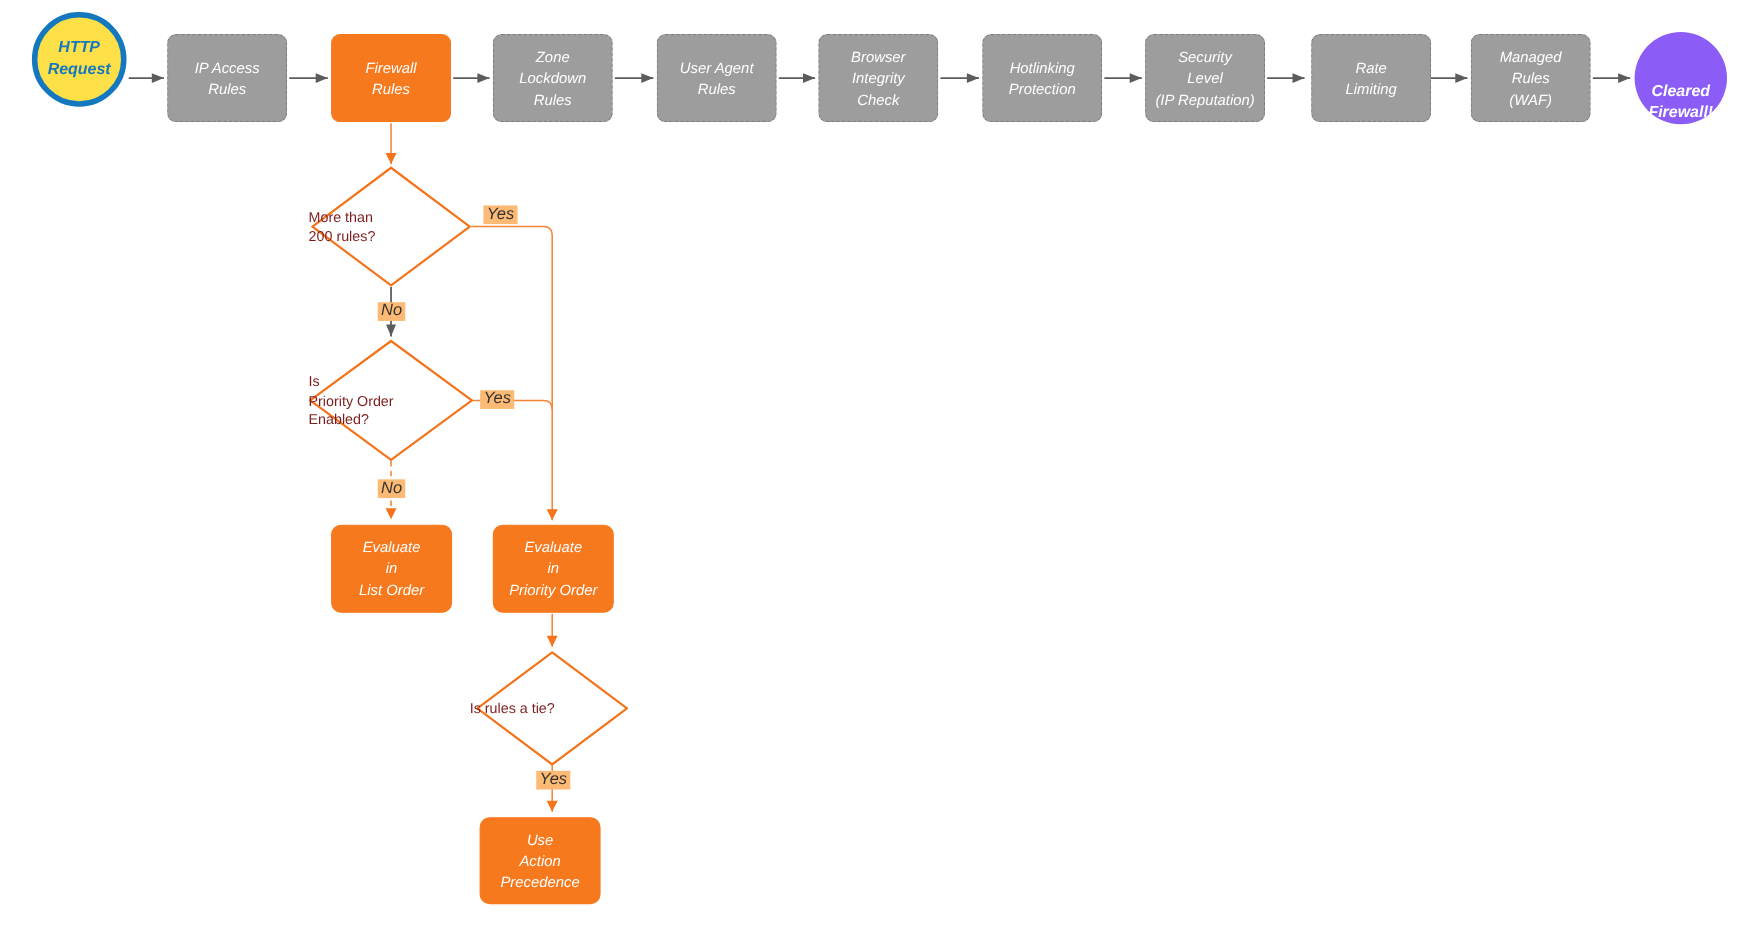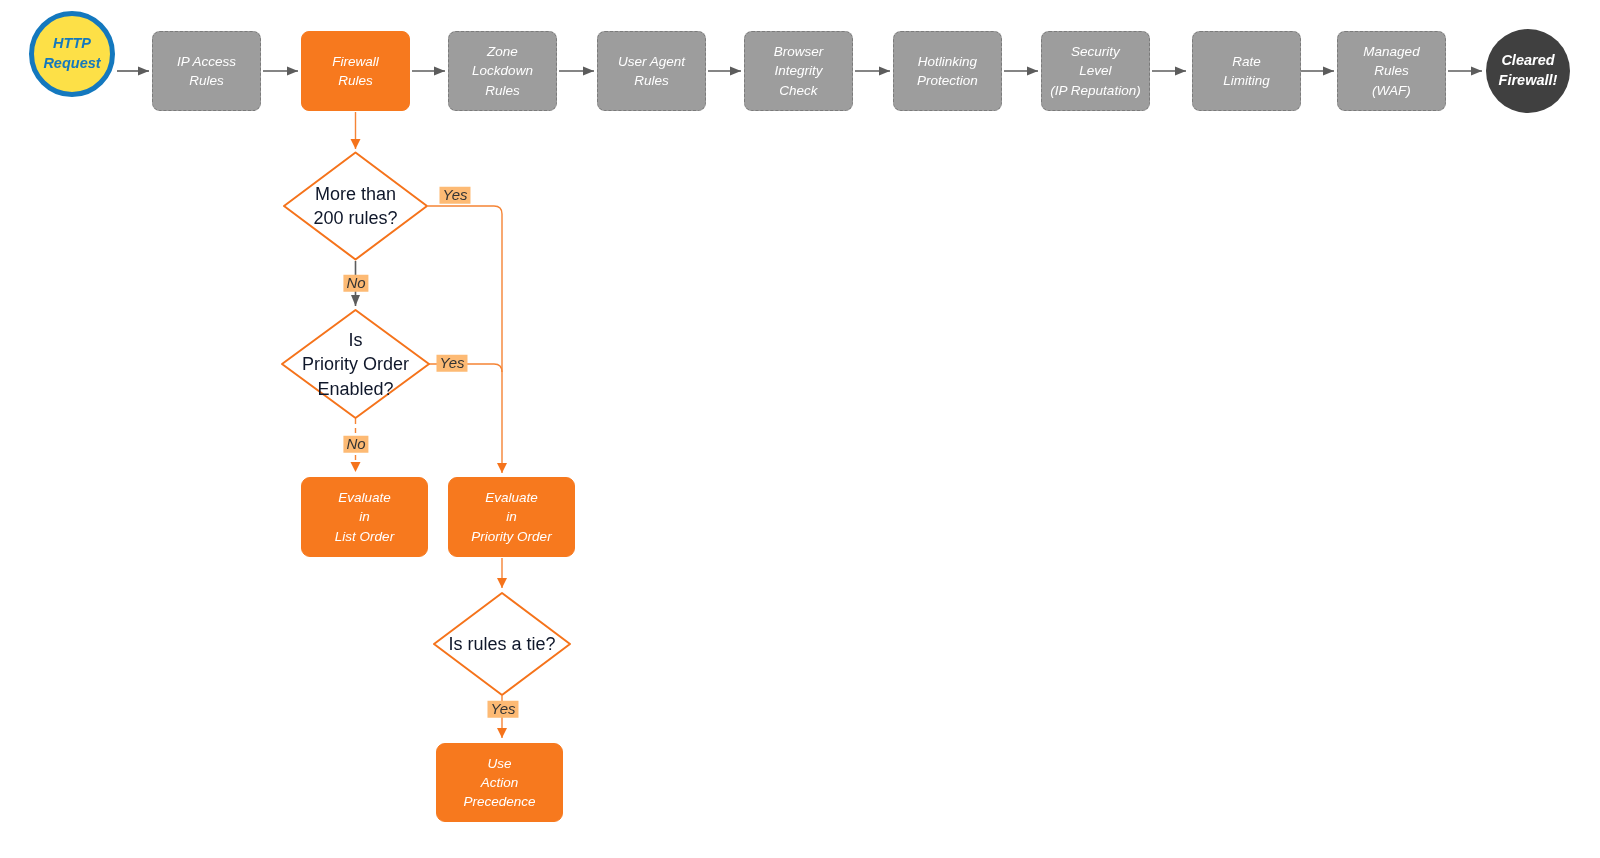--- a/index.html
+++ b/index.html
@@ -43,21 +43,21 @@
     color: #ffffff;
     font-style: italic;
     font-size: 13.5px;
     line-height: 1.42;
   }
   .step.highlight {
     background: #F7791E;
     border: 1px solid #F7791E;
   }
   .action {
-    width: 127px;
+    width: 110px;
     background: #F7791E;
     border: 1px solid #F7791E;
     border-radius: 9px;
     color: #ffffff;
     font-style: italic;
     font-size: 13.5px;
     line-height: 1.42;
   }
   .circle {
     border-radius: 50%;
@@ -69,29 +69,29 @@
   .start-circle {
     left: 29px; top: 11px;
     width: 86px; height: 86px;
     background: #fde047;
     border: 5px solid #1478BE;
     color: #1478BE;
   }
   .end-circle {
     left: 1486px; top: 29px;
     width: 84px; height: 84px;
-    background: #404040;
+    background: #8b5cf6;
     color: #ffffff;
+    align-items: flex-end;
   }
   .decision-text {
     position: absolute;
     transform: translate(-50%, -50%);
-    text-align: center;
-    color: #0f172a;
-    font-size: 18px;
+    color: #7f1d1d;
+    font-size: 13px;
     line-height: 1.35;
     white-space: pre-line;
     width: 150px;
   }
   .edge-label {
     position: absolute;
     transform: translate(-50%, -50%);
     font-style: italic;
     font-size: 15px;
     color: #333333;

